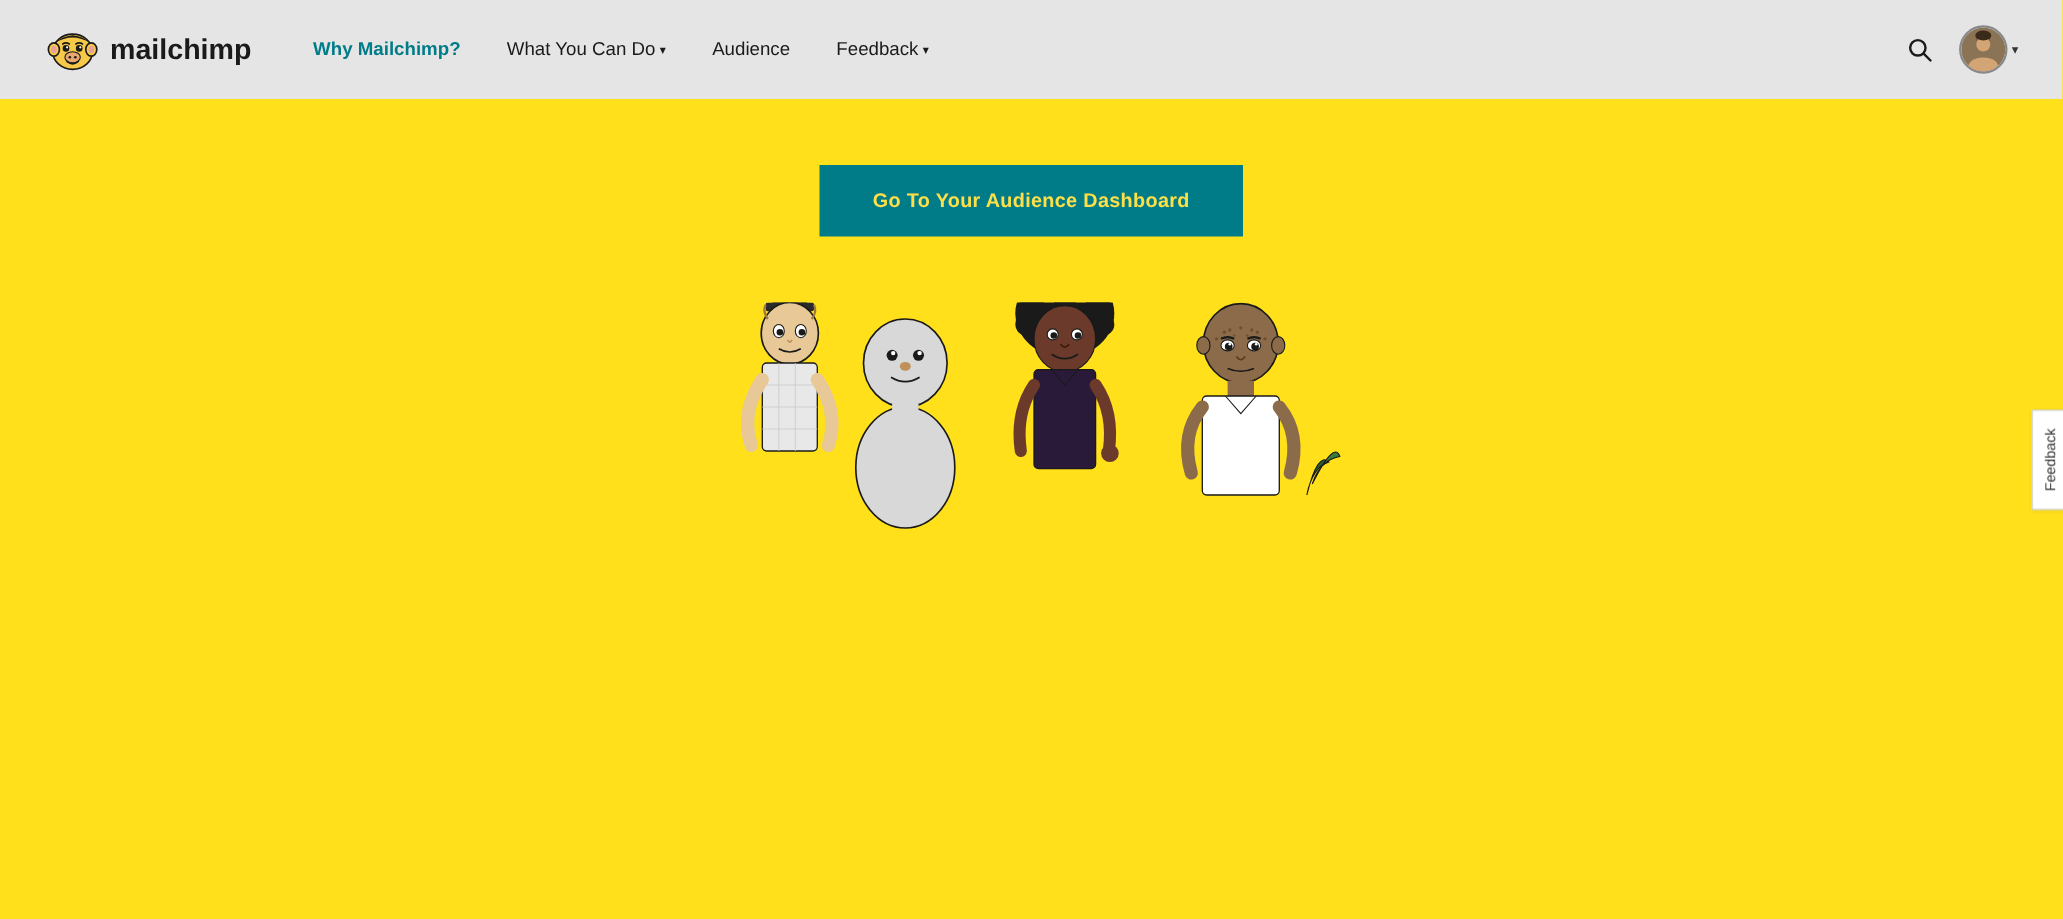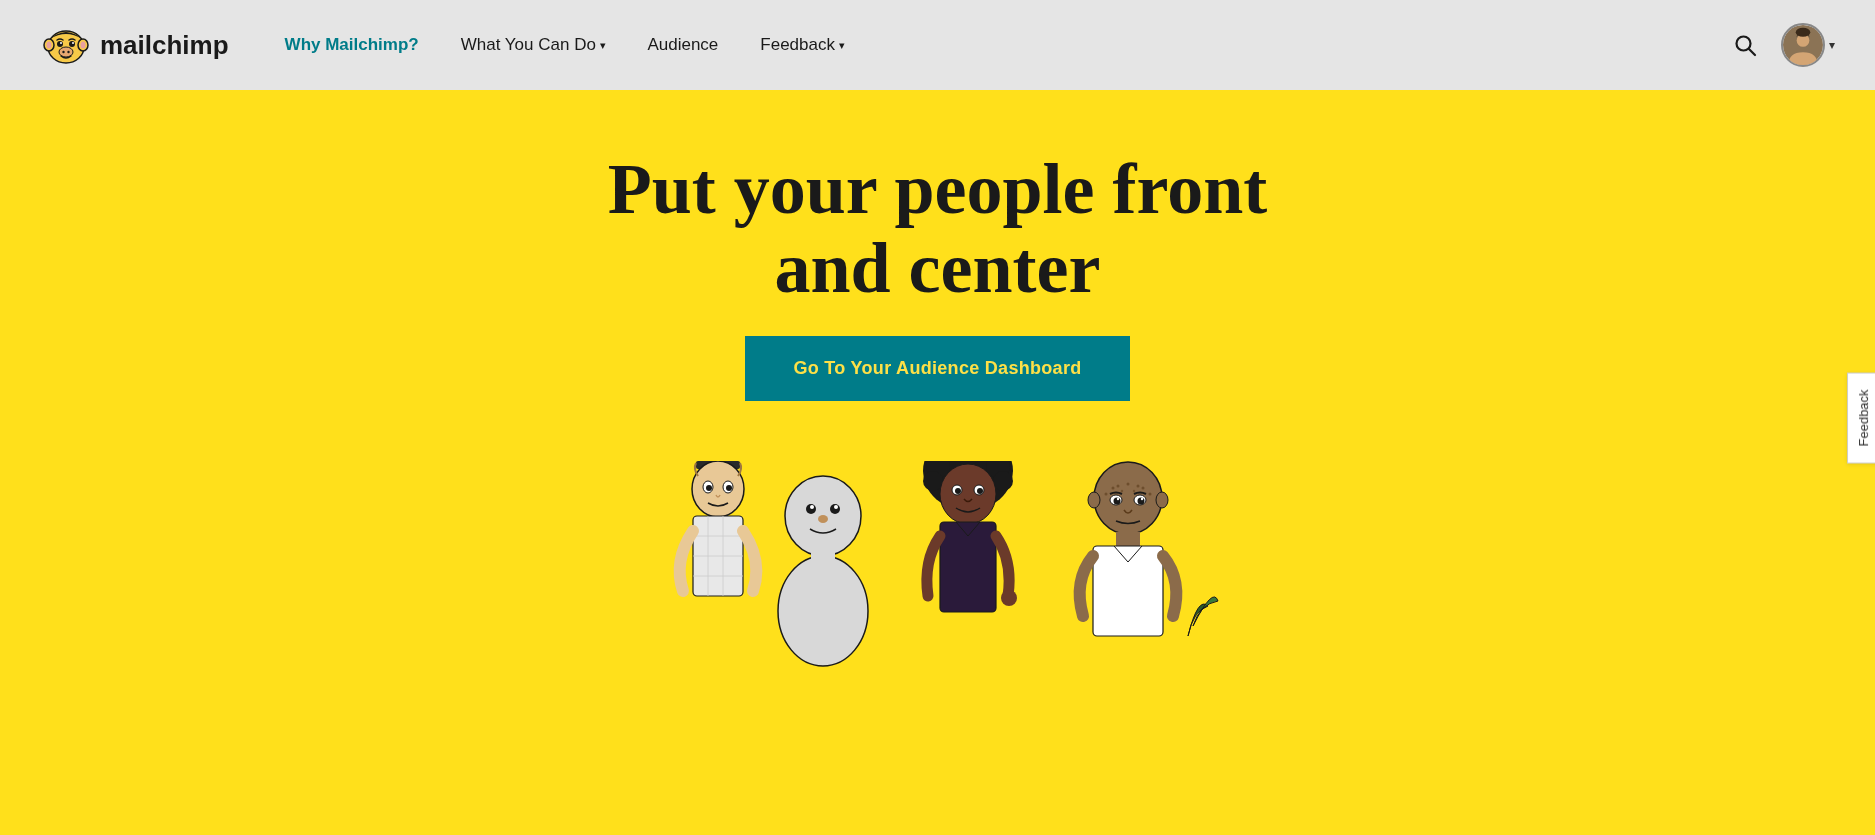--- a/index.html
+++ b/index.html
@@ -263,21 +263,20 @@
           <path d="M 15 14 Q 15 7 22 7 Q 29 7 29 14 Q 28 9 22 9 Q 16 9 15 14" fill="#3a2a1a"></path>
           <ellipse cx="22" cy="8" rx="8" ry="5" fill="#3a2a1a"></ellipse>
         </svg>
       </div>
       <span class="avatar-chevron">▾</span>
     </div>
   </div>
 </nav>
 
 <section class="hero">
-  <h1 class="hero-title">Put your people front and center</h1>
   <a class="cta-button" href="#">Go To Your Audience Dashboard</a>
 </section>
 
 <div class="illustration-area">
 
   <svg class="illustration-svg" viewBox="0 0 700 250" xmlns="http://www.w3.org/2000/svg">
 
     <g transform="translate(80, 20)">
 
       <rect x="28" y="10" width="44" height="8" fill="#2a2a2a" rx="2"></rect>

